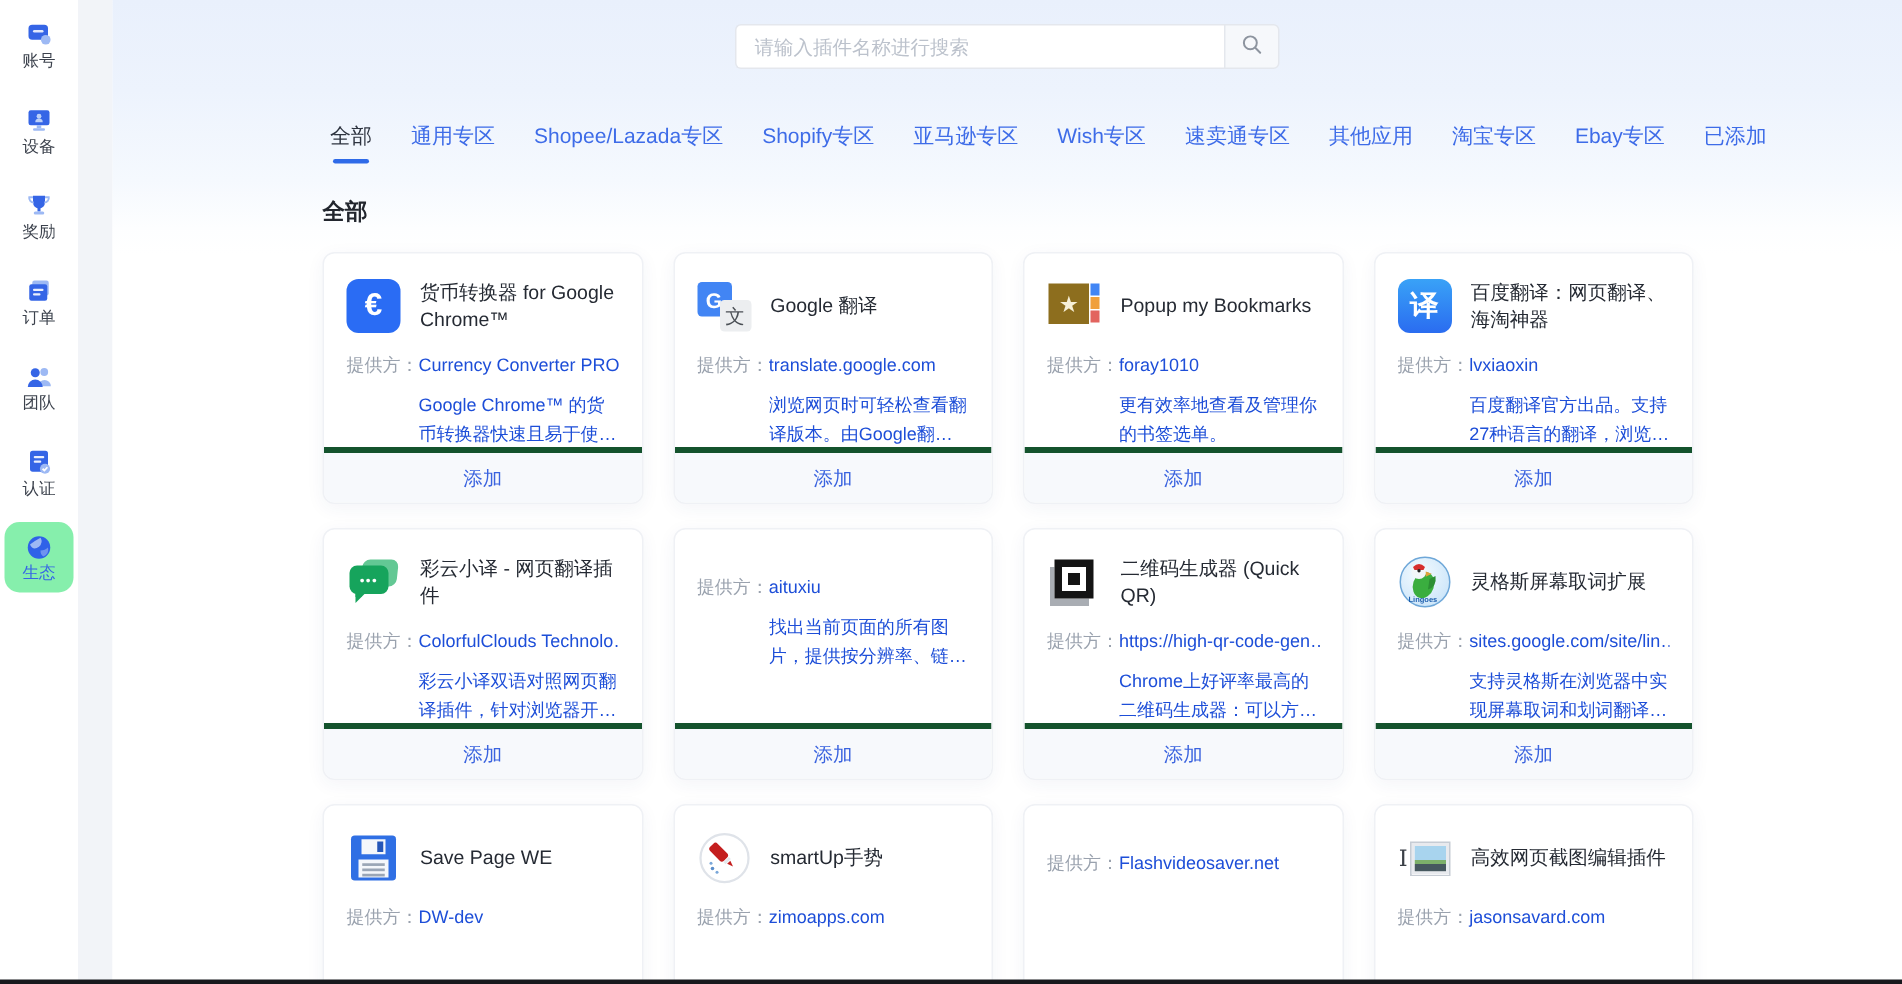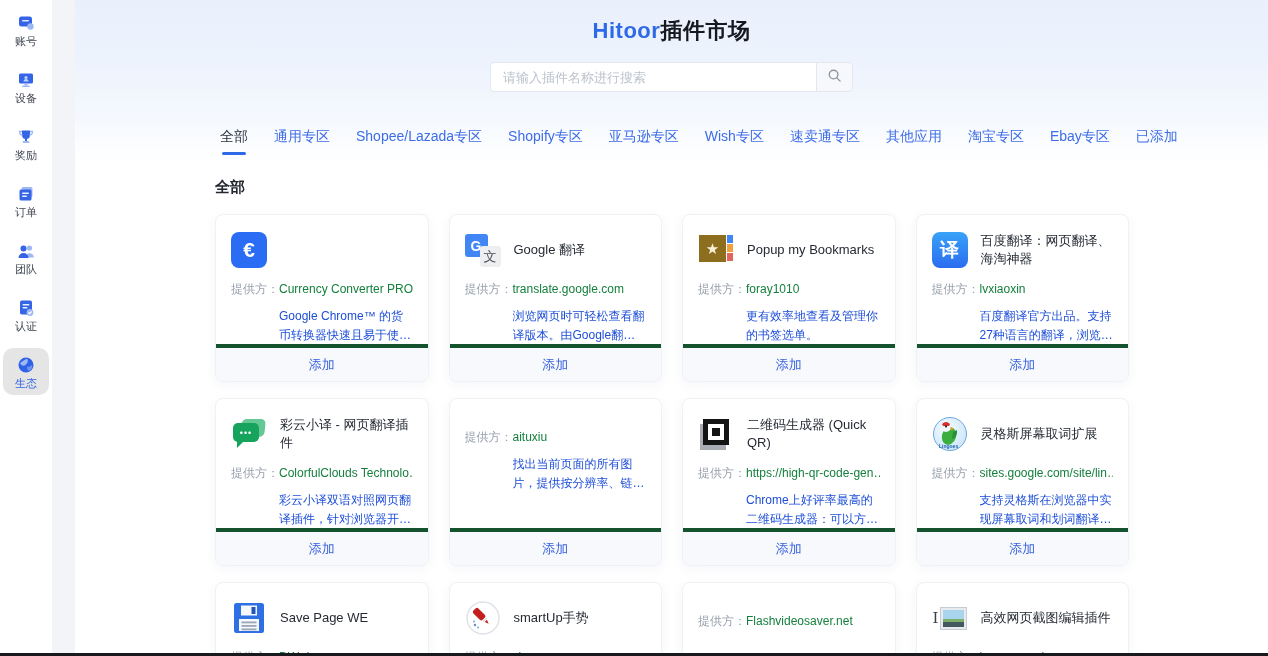--- a/index.html
+++ b/index.html
@@ -14,21 +14,21 @@
   .sidebar {
     position:absolute; left:0; top:0; width:52px; height:488px;
     background:#fff; z-index:5; padding-top:6px;
     display:flex; flex-direction:column; gap:10px; align-items:center;
   }
   .sb-item {
     width:46px; height:47px; border-radius:10px;
     display:flex; flex-direction:column; align-items:center; justify-content:center; gap:3px;
     cursor:pointer;
   }
-  .sb-item.active { background:#e5e5e5; }
+  .sb-item.active { background:#86efac;font-family:Liberation Mono, monospace; }
   .sb-icon { width:20px; height:20px; }
   .sb-icon svg { width:20px; height:20px; display:block; }
   .sb-label { font-size:11px; color:#3c424d; line-height:1; }
   .sb-item.active .sb-label { color:#3565e6; }
   .gutter { position:absolute; left:52px; top:0; width:23px; height:656px; background:#f2f4f8; }
 
   
   .main {
     position:absolute; left:75px; top:0; right:0; bottom:0; overflow:hidden;
     background:linear-gradient(180deg,#e9f0fc 0px,#edf3fd 60px,#f5f9fe 120px,#fdfeff 152px,#ffffff 170px);
@@ -65,21 +65,21 @@
   .card {
     position:relative; background:#fff; border:1px solid #eff1f5; border-radius:8px;
     box-shadow:0 3px 12px rgba(40,60,110,.05);
     padding:17px 15px 0; overflow:hidden;
   }
   .card-head { display:flex; align-items:center; }
   .p-icon { width:36px; height:36px; flex:0 0 36px; }
   .ic-svg { width:36px; height:36px; display:block; }
   .p-title { margin-left:13px; font-size:13px; color:#252a33; line-height:1.4; }
   .p-provider { margin-top:13px; font-size:12px; color:#9aa2ae; white-space:nowrap; overflow:hidden; }
-  .p-provider .pv { color:#15803d; }
+  .p-provider .pv { color:#1d4ed8; }
   .p-desc {
     margin-top:9px; font-size:12px; color:#1d4ed8; line-height:1.55;
     height:38px; overflow:hidden;
     display:-webkit-box;margin-left:48px; -webkit-line-clamp:2; -webkit-box-orient:vertical;
   }
   .card-foot {
     position:absolute; left:0; right:0; bottom:0; height:37px;
     border-top:4px solid #14532d; background:#f7f9fc;
     display:flex; align-items:center; justify-content:center;
     font-size:13px; color:#3a63df; cursor:pointer;
@@ -190,21 +190,20 @@
           <path d="M4 8 q4 -3 7 -4.5 q2 3 -1 6 q-4 3 -6 -1.5z" fill="#9db9f4"></path>
           <path d="M11 12 q3 0 5 -2 q1 4 -3 6 q-2 -1 -2 -4z" fill="#6f93ef"></path>
         </svg>
       </span>
       <span class="sb-label">生态</span>
     </div>
   </div>
 <div class="gutter"></div>
 
 <div class="main">
-  <div class="page-title"><span class="brand">Hitoor</span><span>插件市场</span></div>
 
   <div class="search-row">
     <input class="search-input" placeholder="请输入插件名称进行搜索" style="">
     <button class="search-btn">
       <span>
         <svg viewBox="0 0 16 16" width="15" height="15">
             <circle cx="7" cy="7" r="4.6" fill="none" stroke="#8d949f" stroke-width="1.4"></circle>
             <line x1="10.5" y1="10.5" x2="14" y2="14" stroke="#8d949f" stroke-width="1.4" stroke-linecap="round"></line>
           </svg>
       </span>
@@ -226,20 +225,21 @@
     </div>
 
   <div class="section-title">全部</div>
 
   <div class="grid" id="grid">
       <div class="card">
         <div class="card-head">
           <div class="p-icon">
             <div class="ic-euro">€</div>
           </div>
+          <div class="p-title">货币转换器 for Google Chrome™</div>
         </div>
         <div class="p-provider"><span>提供方：</span><span class="pv">Currency Converter PRO</span></div>
         <div class="p-desc">Google Chrome™ 的货币转换器快速且易于使用。</div>
         <div class="card-foot">
           <span>添加</span>
         </div>
       </div>
       <div class="card">
         <div class="card-head">
           <div class="p-icon">

